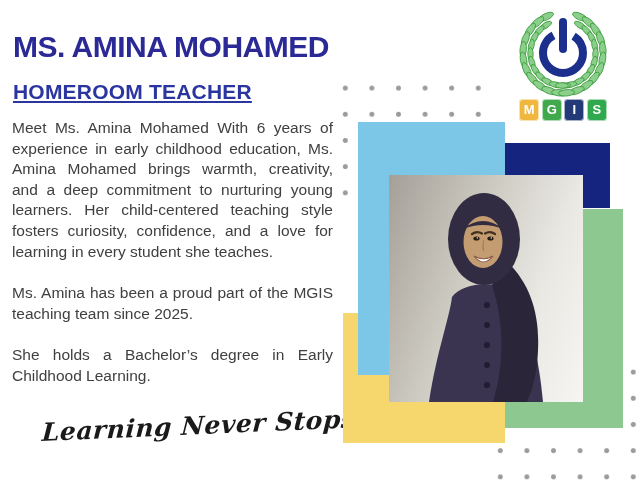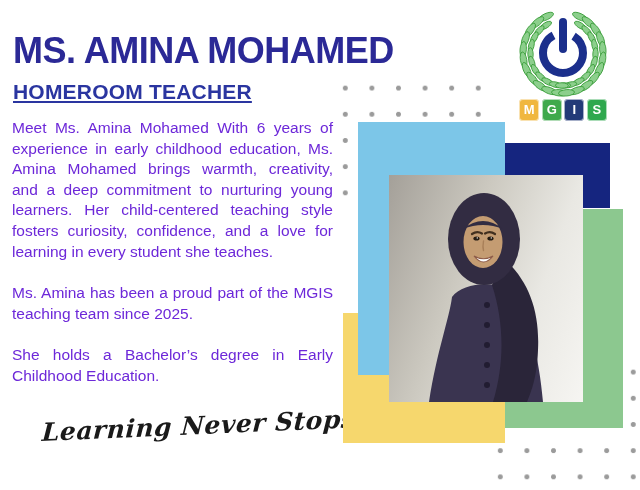--- a/index.html
+++ b/index.html
@@ -3,29 +3,29 @@
 <meta charset="utf-8">
 <style>
   html,body{margin:0;padding:0;background:#e8e8e8;}
   .canvas{
     position:relative;width:640px;height:490px;background:#ffffff;
     overflow:hidden;font-family:"Liberation Sans",sans-serif;margin:0 auto;
   }
   
   .title{
     position:absolute;left:13px;top:30px;width:370px;
-    font-size:36px;font-weight:700;letter-spacing:-0.5px;white-space:nowrap;
+    font-size:30px;font-weight:700;letter-spacing:-0.5px;white-space:nowrap;
   }
   .subtitle{
     position:absolute;left:13px;top:80px;width:330px;
     font-size:21px;font-weight:700;letter-spacing:0.2px;white-space:nowrap;
   }
   .bio{
     position:absolute;left:12px;top:118px;width:321px;
-    font-size:15.5px;line-height:20.6px;color:#6d28d9;text-align:justify;
+    font-size:15.5px;line-height:20.6px;color:#404040;text-align:justify;
   }
   .bio p{margin:0 0 21px 0;}
   .tagline{
     position:absolute;left:42px;top:418px;
     font-family:"DejaVu Serif","Liberation Serif",serif;
     font-style:italic;font-weight:700;font-size:25px;color:#1a1a1a;
     transform:rotate(-2.5deg) skewX(-6deg);transform-origin:left center;
     white-space:nowrap;letter-spacing:0.5px;
   }
   
@@ -69,21 +69,21 @@
   <div class="block block-lightblue" style="background-color: rgb(124, 198, 232);"></div>
   <div class="block block-navy" style="background-color: rgb(21, 37, 127);"></div>
   <div class="block block-green" style="background-color: rgb(140, 200, 143);"></div>
 
   <div class="title" style="color: rgb(43, 41, 150);">MS. AMINA MOHAMED</div>
   <div class="subtitle" style="color: rgb(42, 53, 160); text-decoration: underline;">HOMEROOM TEACHER</div>
 
   <div class="bio">
     <p>Meet Ms. Amina Mohamed With 6 years of experience in early childhood education, Ms. Amina Mohamed brings warmth, creativity, and a deep commitment to nurturing young learners. Her child-centered teaching style fosters curiosity, confidence, and a love for learning in every student she teaches.</p>
     <p>Ms. Amina has been a proud part of the MGIS teaching team since 2025.</p>
-    <p>She holds a Bachelor’s degree in Early Childhood Education.</p>
+    <p>She holds a Bachelor’s degree in Early Childhood Learning.</p>
   </div>
 
   <div class="tagline">Learning Never Stops @ MGIS</div>
 
   <div class="photo">
     <svg width="194" height="227" viewBox="0 0 194 227">
 
       <path d="M63,122 C60,145 48,175 40,227 L154,227 C150,180 140,148 130,122 C118,105 75,105 63,122 Z" fill="#3a3450"></path>
 
       <path d="M113,82 C139,104 151,135 149,175 C148,201 143,215 138,227 L104,227 C115,190 116,150 103,110 Z" fill="#2a2539"></path>

